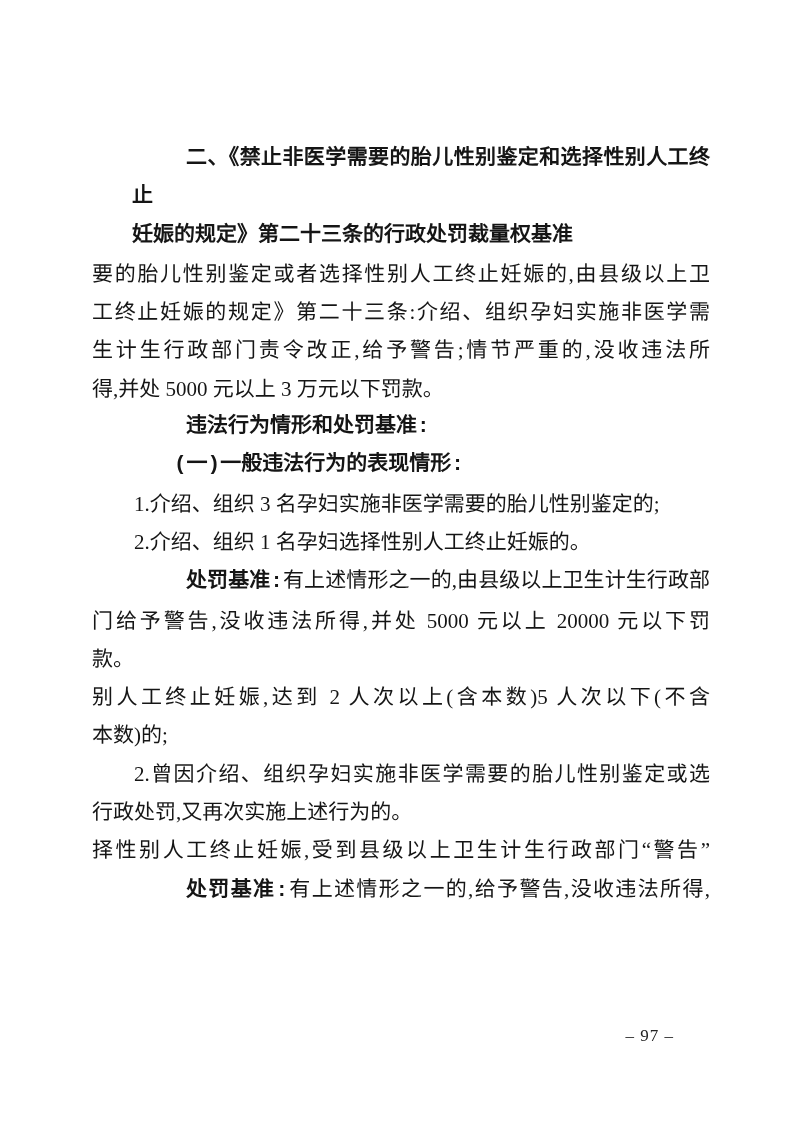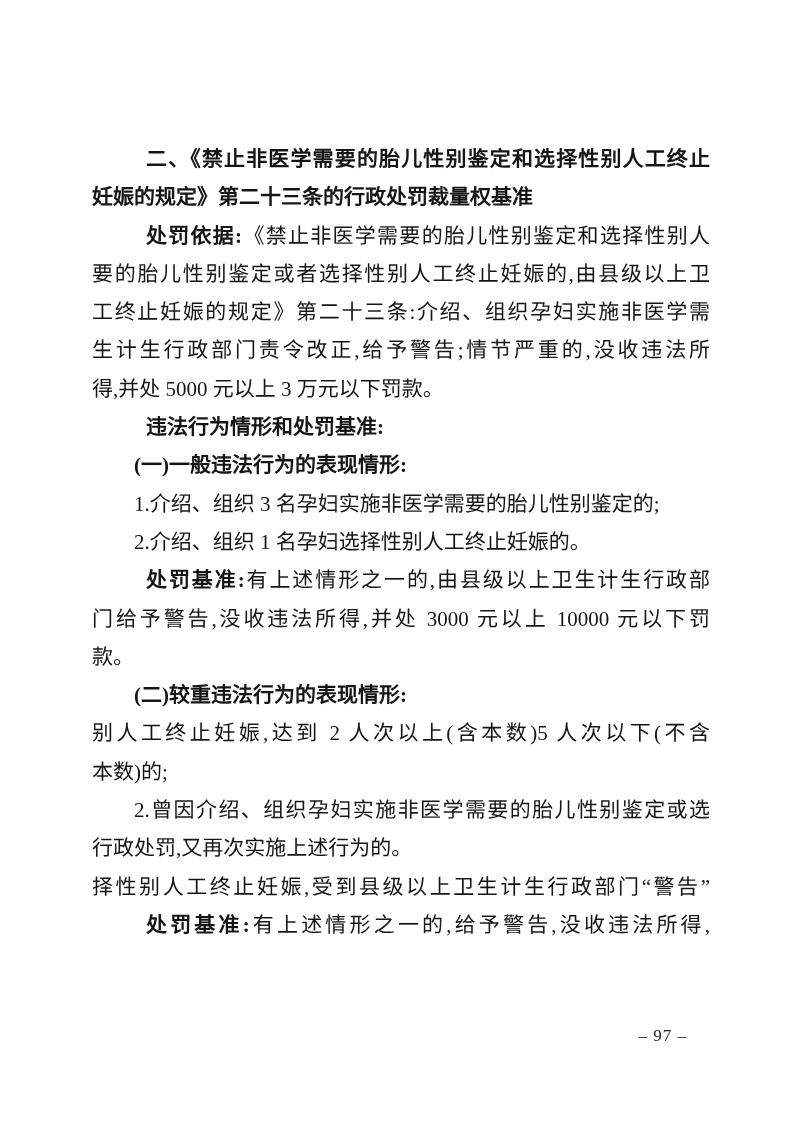--- a/index.html
+++ b/index.html
@@ -26,67 +26,66 @@
   
   .jl {
     text-align: justify;
     text-align-last: justify;
   }
   
   .ia { text-indent: 54px; }  
   .ib { text-indent: 42px; }  
   
   .hd, .lb {
-    font-family: Liberation Serif, serif;
+    font-family: Liberation Mono, monospace;
     font-weight: 700;
     font-style: normal;
+    margin-left: 40px;
   }
   .footer {
     position: absolute;
     top: 1026px;
-    right: 107px;
+    right: 120px;
     font-size: 17px;
     line-height: 20px;
     letter-spacing: 1px;
     color: #222222;
   }
 </style>
 </head>
 <body>
 
 <main class="content">
 
   <section>
     <div class="ln hd ia jl">二、《禁止非医学需要的胎儿性别鉴定和选择性别人工终止</div>
     <div class="ln hd">妊娠的规定》第二十三条的行政处罚裁量权基准</div>
   </section>
 
   <section>
-    <div class="ln ia jl"><strong class="lb">处罚依据:</strong><span>《禁止非医学需要的胎儿性别鉴定和选择性别人</span></div>
     <div class="ln jl">要的胎儿性别鉴定或者选择性别人工终止妊娠的,由县级以上卫</div>
     <div class="ln jl">工终止妊娠的规定》第二十三条:介绍、组织孕妇实施非医学需</div>
     <div class="ln jl">生计生行政部门责令改正,给予警告;情节严重的,没收违法所</div>
     <div class="ln">得,并处 5000 元以上 3 万元以下罚款。</div>
   </section>
 
   <section>
     <div class="ln hd ia">违法行为情形和处罚基准:</div>
   </section>
 
   <section>
     <div class="ln hd ib">(一)一般违法行为的表现情形:</div>
     <div class="ln ib">1.介绍、组织 3 名孕妇实施非医学需要的胎儿性别鉴定的;</div>
     <div class="ln ib">2.介绍、组织 1 名孕妇选择性别人工终止妊娠的。</div>
     <div class="ln ia jl"><strong class="lb">处罚基准:</strong><span>有上述情形之一的,由县级以上卫生计生行政部</span></div>
-    <div class="ln jl">门给予警告,没收违法所得,并处 3000 元以上 10000 元以下罚</div>
+    <div class="ln jl">门给予警告,没收违法所得,并处 5000 元以上 20000 元以下罚</div>
     <div class="ln">款。</div>
   </section>
 
   <section>
-    <div class="ln hd ib">(二)较重违法行为的表现情形:</div>
     <div class="ln jl">别人工终止妊娠,达到 2 人次以上(含本数)5 人次以下(不含</div>
     <div class="ln">本数)的;</div>
     <div class="ln ib jl">2.曾因介绍、组织孕妇实施非医学需要的胎儿性别鉴定或选</div>
     <div class="ln">行政处罚,又再次实施上述行为的。</div>
     <div class="ln jl">择性别人工终止妊娠,受到县级以上卫生计生行政部门“警告”</div>
     <div class="ln ia jl"><strong class="lb">处罚基准:</strong><span>有上述情形之一的,给予警告,没收违法所得,</span></div>
   </section>
 
 </main>
 

